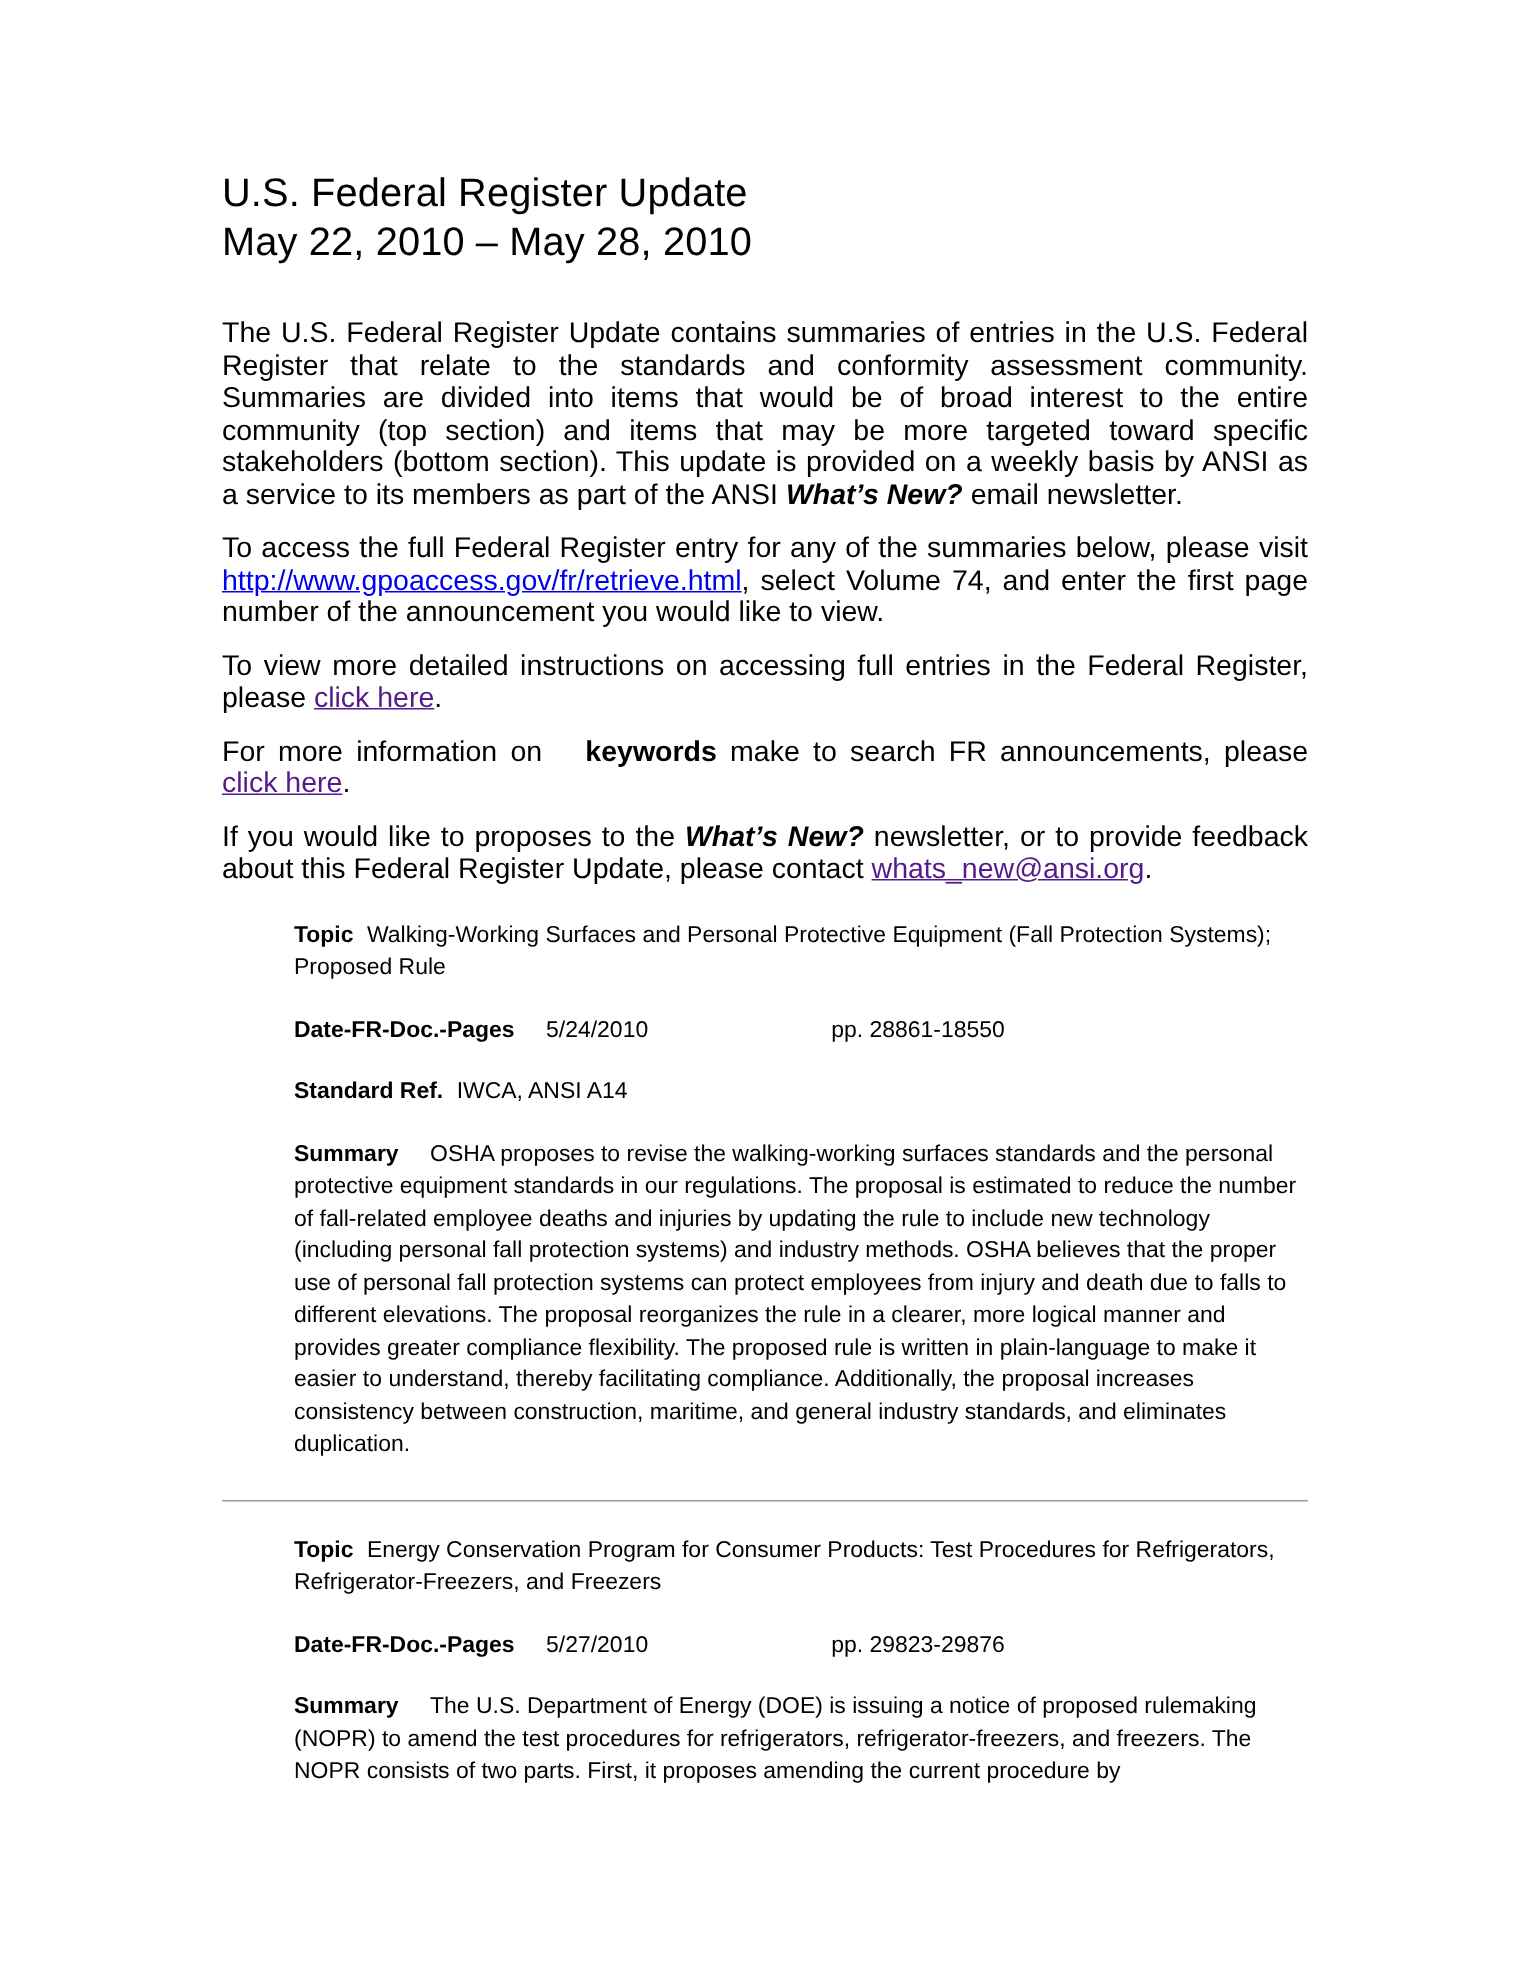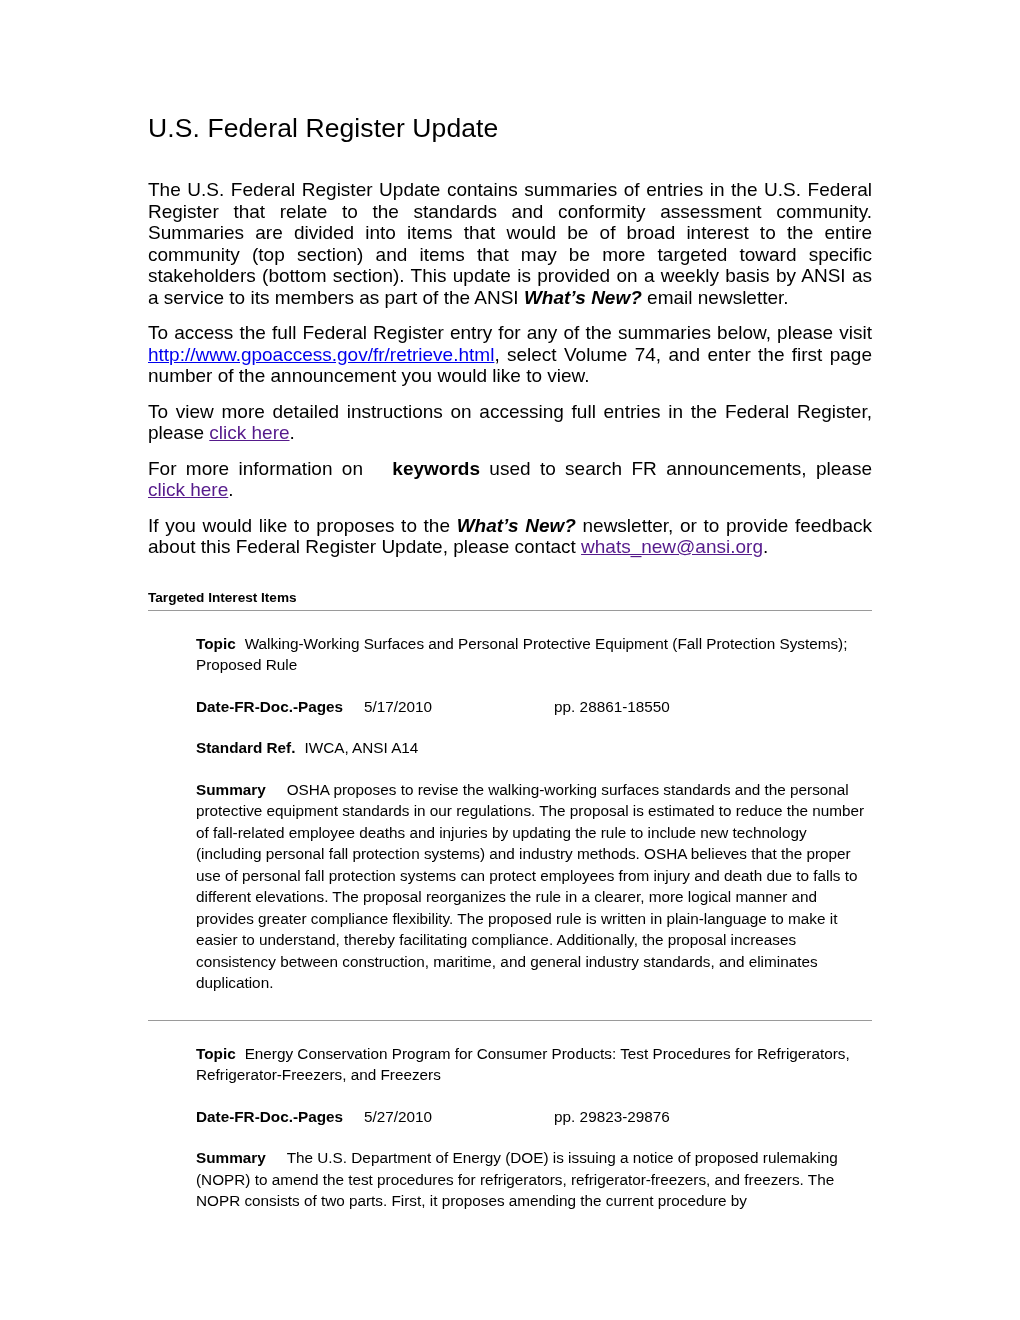--- a/index.html
+++ b/index.html
@@ -86,40 +86,37 @@
   }
   .summary-text { }
 </style>
 </head>
 <body>
 
 <div class="page">
 
   <div class="title-block">
     <div class="title-line">U.S. Federal Register Update</div>
+    <div class="title-line">May 22, 2010 – May 28, 2010</div>
   </div>
 
   <p class="body"><span>The U.S. Federal Register Update contains summaries of entries in the U.S. Federal Register that relate to the standards and conformity assessment community.  Summaries are divided into items that would be of broad interest to the entire community (top section) and items that may be more targeted toward specific stakeholders (bottom section).  This update is provided on a weekly basis by ANSI as a service to its members as part of the ANSI </span><span class="bolditalic">What’s New?</span><span> email newsletter.</span></p>
 
   <p class="body"><span>To access the full Federal Register entry for any of the summaries below, please visit </span><a class="link" href="#">http://www.gpoaccess.gov/fr/retrieve.html</a><span>, select Volume 74, and enter the first page number of the announcement you would like to view.</span></p>
 
   <p class="body"><span>To view more detailed instructions on accessing full entries in the Federal Register, please </span><a class="link-purple" href="#">click here</a><span>.</span></p>
 
-  <p class="body"><span>For more information on </span><span class="bold">keywords</span><span> used to search FR announcements, please </span><a class="link-purple" href="#">click here</a><span>.</span></p>
+  <p class="body"><span>For more information on </span><span class="bold">keywords</span><span> make to search FR announcements, please </span><a class="link-purple" href="#">click here</a><span>.</span></p>
 
   <p class="body"><span>If you would like to proposes to the </span><span class="bolditalic">What’s New?</span><span> newsletter, or to provide feedback about this Federal Register Update, please contact </span><a class="link-purple" href="#">whats_new@ansi.org</a><span>.</span></p>
 
-  <div class="section-head-wrap">
-    <div class="section-head">Targeted Interest Items</div>
-    <div class="rule"></div>
-  </div>
 
   <div class="entry">
     <p class="field"><span class="label">Topic</span><span class="gap-1"></span><span>Walking-Working Surfaces and Personal Protective Equipment (Fall Protection Systems); Proposed Rule</span></p>
-    <p class="field"><span class="label">Date-FR-Doc.-Pages</span><span class="gap-2"></span><span>5/17/2010</span><span class="gap-pages"></span><span>pp. 28861-18550</span></p>
+    <p class="field"><span class="label">Date-FR-Doc.-Pages</span><span class="gap-2"></span><span>5/24/2010</span><span class="gap-pages"></span><span>pp. 28861-18550</span></p>
     <p class="field"><span class="label">Standard Ref.</span><span class="gap-1"></span><span>IWCA, ANSI A14</span></p>
     <p class="field summary"><span class="label">Summary</span><span class="gap-2"></span><span class="summary-text">OSHA proposes to revise the walking-working surfaces standards and the personal protective equipment standards in our regulations. The proposal is estimated to reduce the number of fall-related employee deaths and injuries by updating the rule to include new technology (including personal fall protection systems) and industry methods. OSHA believes that the proper use of personal fall protection systems can protect employees from injury and death due to falls to different elevations. The proposal reorganizes the rule in a clearer, more logical manner and provides greater compliance flexibility. The proposed rule is written in plain-language to make it easier to understand, thereby facilitating compliance. Additionally, the proposal increases consistency between construction, maritime, and general industry standards, and eliminates duplication.</span></p>
   </div>
 
   <div class="entry-sep"></div>
 
   <div class="entry">
     <p class="field"><span class="label">Topic</span><span class="gap-1"></span><span>Energy Conservation Program for Consumer Products: Test Procedures for Refrigerators, Refrigerator-Freezers, and Freezers</span></p>
     <p class="field"><span class="label">Date-FR-Doc.-Pages</span><span class="gap-2"></span><span>5/27/2010</span><span class="gap-pages"></span><span>pp. 29823-29876</span></p>
     <p class="field summary"><span class="label">Summary</span><span class="gap-2"></span><span class="summary-text">The U.S. Department of Energy (DOE) is issuing a notice of proposed rulemaking (NOPR) to amend the test procedures for refrigerators, refrigerator-freezers, and freezers. The NOPR consists of two parts. First, it proposes amending the current procedure by</span></p>

